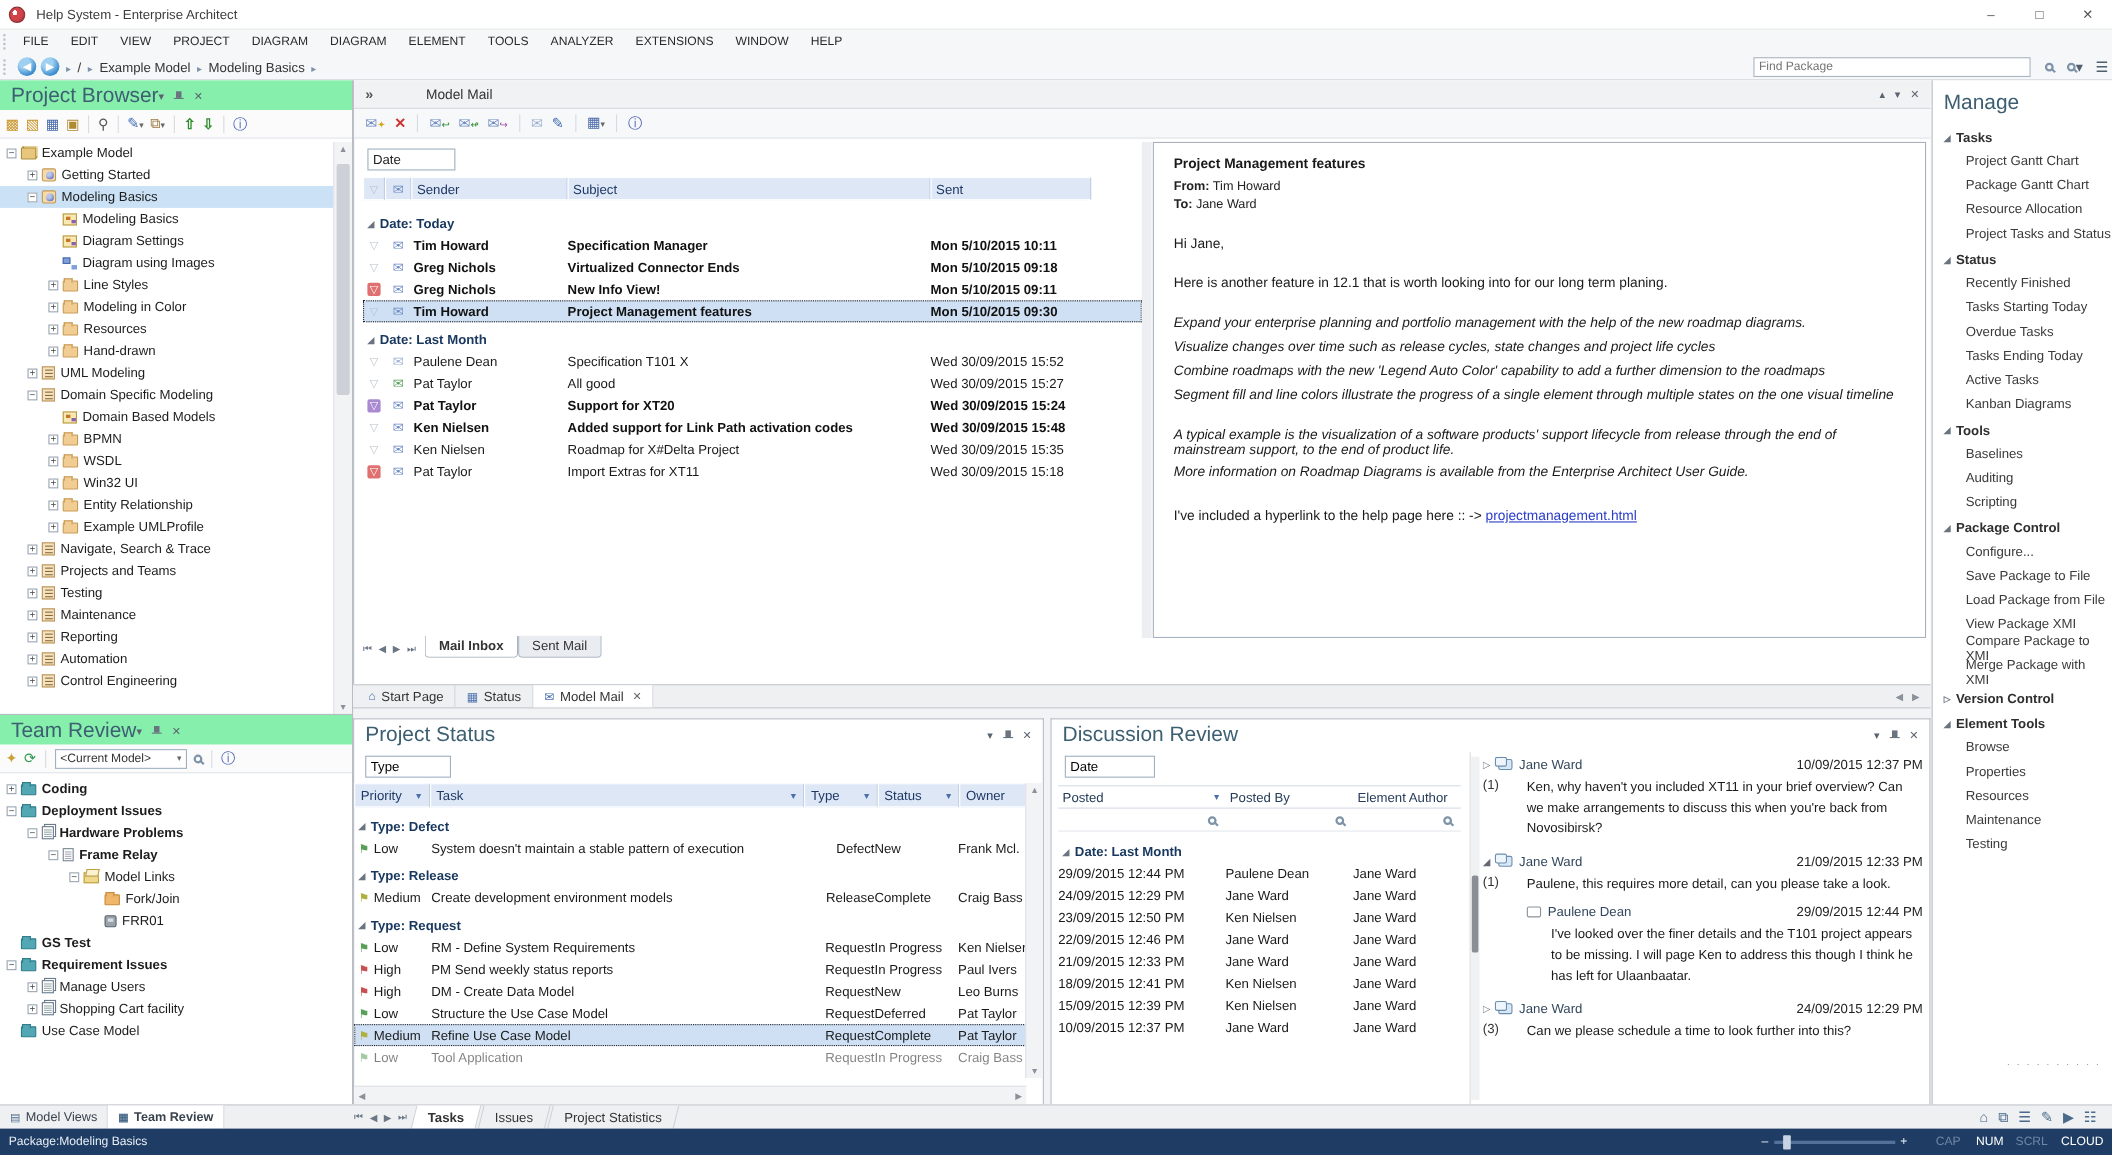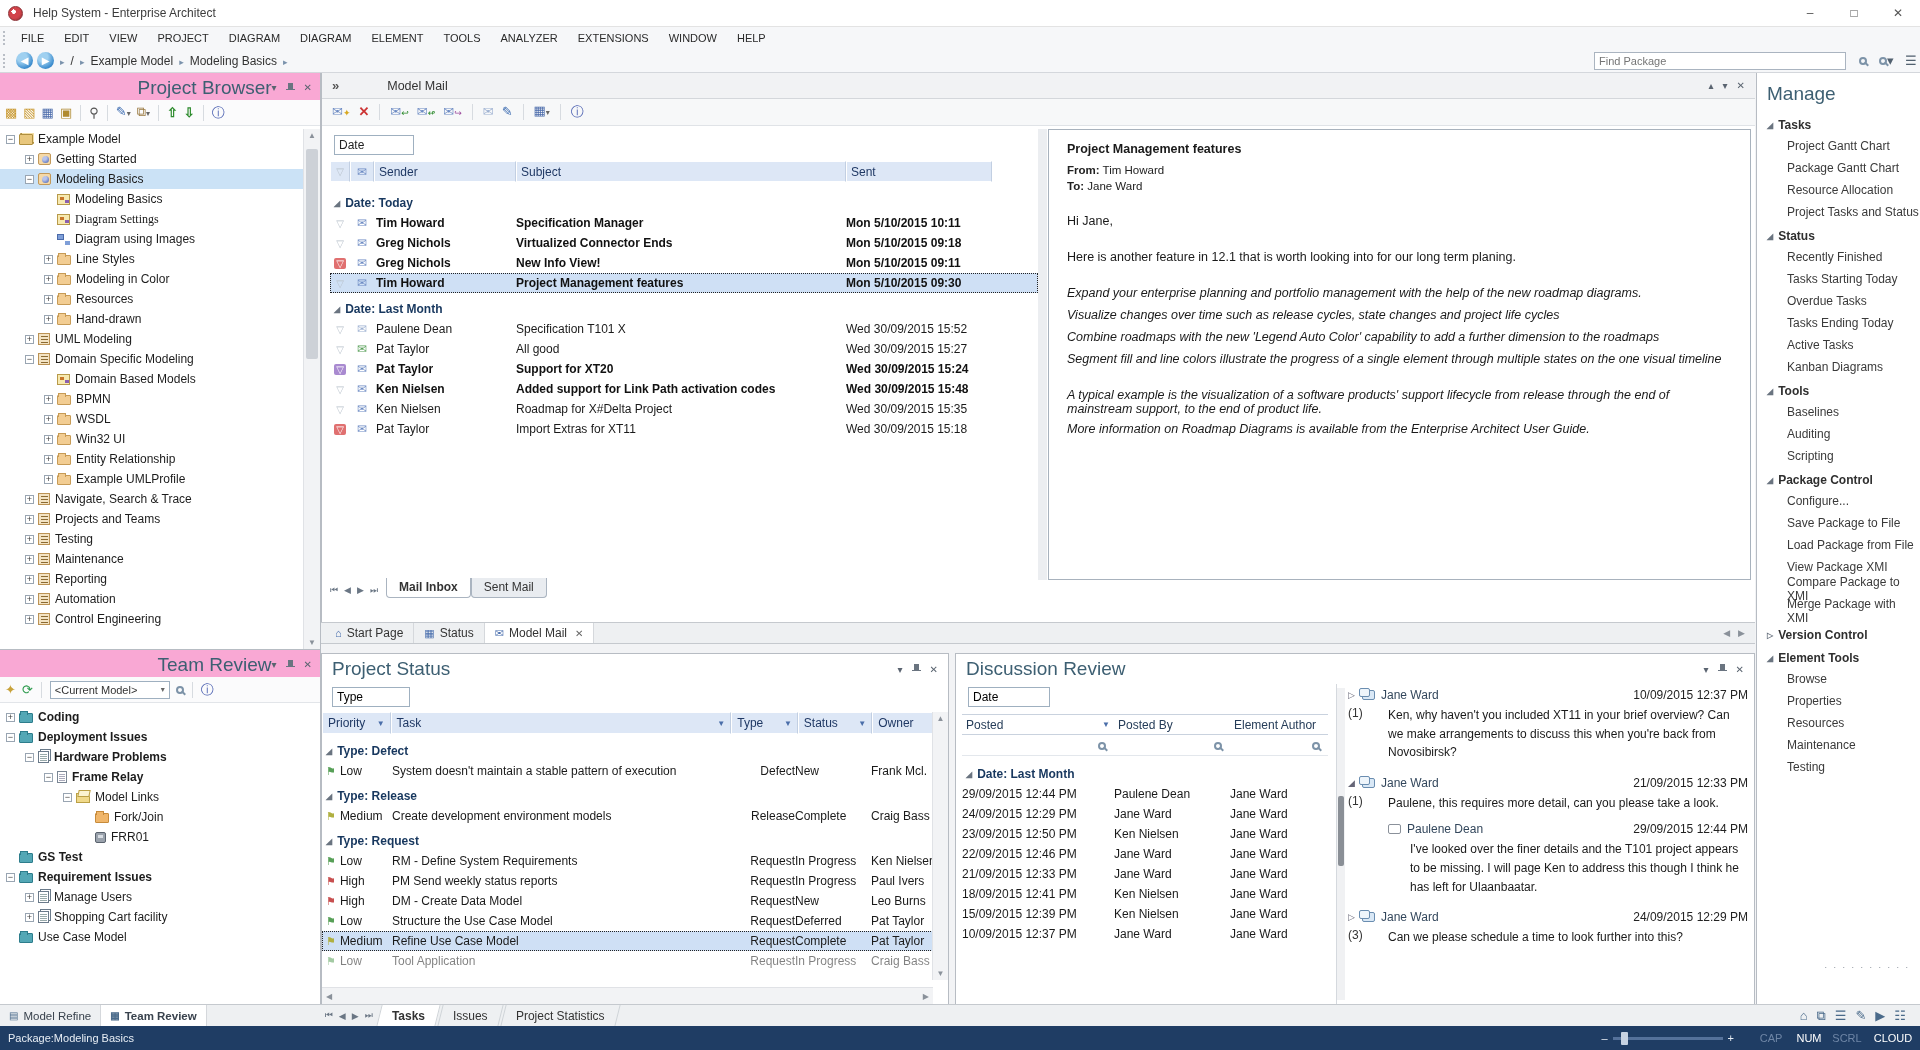--- a/index.html
+++ b/index.html
@@ -31,21 +31,21 @@
   .pin::before { content:''; position:absolute; left:2px; top:1px; width:5px; height:6px; background:#6a7480; }
   .pin::after { content:''; position:absolute; left:0; top:7px; width:9px; height:1px; background:#6a7480; box-shadow:4px 3px 0 -1px #6a7480; }
   .exp { width:9px; height:9px; border:1px solid #99a5b2; background:#fff; font-size:9px; line-height:7px; text-align:center; color:#444; flex:none; margin-right:4px; }
   .exp.none { visibility:hidden; }
   .grp-marker { color:#6a7480; font-size:8px; margin:0 5px 0 4px; }
   .mag { width:8px; height:8px; border:2px solid #7d93a8; border-radius:50%; position:relative; display:inline-block; }
   .mag::after { content:''; position:absolute; width:5px; height:2px; background:#7d93a8; right:-4px; bottom:-2px; transform:rotate(45deg); }
 
   
   #project-browser { position:absolute; left:0; top:73px; width:321px; height:576px; background:#fff; border-right:1px solid #b7bcc3; }
-  .lp-header { height:27px; display:flex; align-items:center; padding:2px 8px 0 10px; justify-content:flex-end; background:#f9a8d4; }
+  .lp-header { height:27px; display:flex; align-items:center; padding:2px 8px 0 10px; justify-content:flex-start; background:#86efac; }
   .toolbar { height:26px; display:flex; align-items:center; padding-left:5px; background:#fbfbfc; border-bottom:1px solid #e2e5e9; gap:6px; }
   .tbi { font-size:13px; line-height:14px; }
   .tsep { width:1px; height:16px; background:#d7dbe0; margin:0 2px; }
   #pb-tree { position:absolute; left:0; top:56px; right:17px; bottom:0; overflow:hidden; }
   .trow { display:flex; align-items:center; height:20px; white-space:nowrap; }
   .trow.sel { background:#cbe2f6; }
   .tlabel { margin-left:5px; color:#1c1c1c; }
   .tlabel.b { font-weight:bold; }
   .vscroll { position:absolute; right:0; top:56px; bottom:0; width:17px; background:#f2f3f5; border-left:1px solid #e0e2e6; font-size:8px; color:#8a919a; text-align:center; }
   .vthumb { position:absolute; left:2px; width:12px; background:#cdd1d7; border-radius:2px; }
@@ -281,21 +281,21 @@
         <div class="trow sel" style="padding-left: 25px;">
           <span class="exp">−</span>
           <span class="ticon i-view"></span>
           <span class="tlabel">Modeling Basics</span>
         </div>
         <div class="trow" style="padding-left: 44px;">
           <span class="exp none"></span>
           <span class="ticon i-diagram"></span>
           <span class="tlabel">Modeling Basics</span>
         </div>
-        <div class="trow" style="padding-left: 44px; font-family: Liberation Serif, serif;">
+        <div class="trow" style="padding-left: 44px;">
           <span class="exp none"></span>
           <span class="ticon i-diagram"></span>
           <span class="tlabel">Diagram Settings</span>
         </div>
         <div class="trow" style="padding-left: 44px;">
           <span class="exp none"></span>
           <span class="ticon i-diagram2"></span>
           <span class="tlabel">Diagram using Images</span>
         </div>
         <div class="trow" style="padding-left: 44px;">
@@ -653,20 +653,23 @@
       <div class="msg-meta"><span class="b">From:</span> <span>Tim Howard</span></div>
       <div class="msg-meta"><span class="b">To:</span> <span>Jane Ward</span></div>
       <div class="mp">Hi Jane,</div>
       <div class="mp">Here is another feature in 12.1 that is worth looking into for our long term planing.</div>
       <div class="mq">Expand your enterprise planning and portfolio management with the help of the new roadmap diagrams.</div>
       <div class="mq pt">Visualize changes over time such as release cycles, state changes and project life cycles</div>
       <div class="mq pt">Combine roadmaps with the new 'Legend Auto Color' capability to add a further dimension to the roadmaps</div>
       <div class="mq pt">Segment fill and line colors illustrate the progress of a single element through multiple states on the one visual timeline</div>
       <div class="mq">A typical example is the visualization of a software products' support lifecycle from release through the end of mainstream support, to the end of product life.</div>
       <div class="mq" style="margin-top:6px">More information on Roadmap Diagrams is available from the Enterprise Architect User Guide.</div>
+      <div id="msg-link-line">
+        <span>I've included a hyperlink to the help page here :: -&gt; </span><a id="msg-link" href="#">projectmanagement.html</a>
+      </div>
     </div>
 
     <div id="mail-footer-tabs">
       <span class="navarrows">
           <span>⏮</span>
           <span>◀</span>
           <span>▶</span>
           <span>⏭</span>
         </span>
       <span id="mft"><span class="ftab active">Mail Inbox</span><span class="ftab">Sent Mail</span></span>
@@ -1013,21 +1016,21 @@
         <div class="mg-item">Maintenance</div>
         <div class="mg-item">Testing</div>
       </div>
     <div class="dots">. . . . . . . . . .</div>
   </div>
 
   <div id="bottom-strip">
     <span id="bltabs" style="display:flex">
         <span class="btab">
           <span class="ic">▤</span>
-          <span>Model Refine</span>
+          <span>Model Views</span>
         </span>
         <span class="btab active">
           <span class="ic">▦</span>
           <span>Team Review</span>
         </span>
       </span>
     <span id="ps-tabs">
       <span class="ps-tab-arrows">
           <span>⏮</span>
           <span>◀</span>

